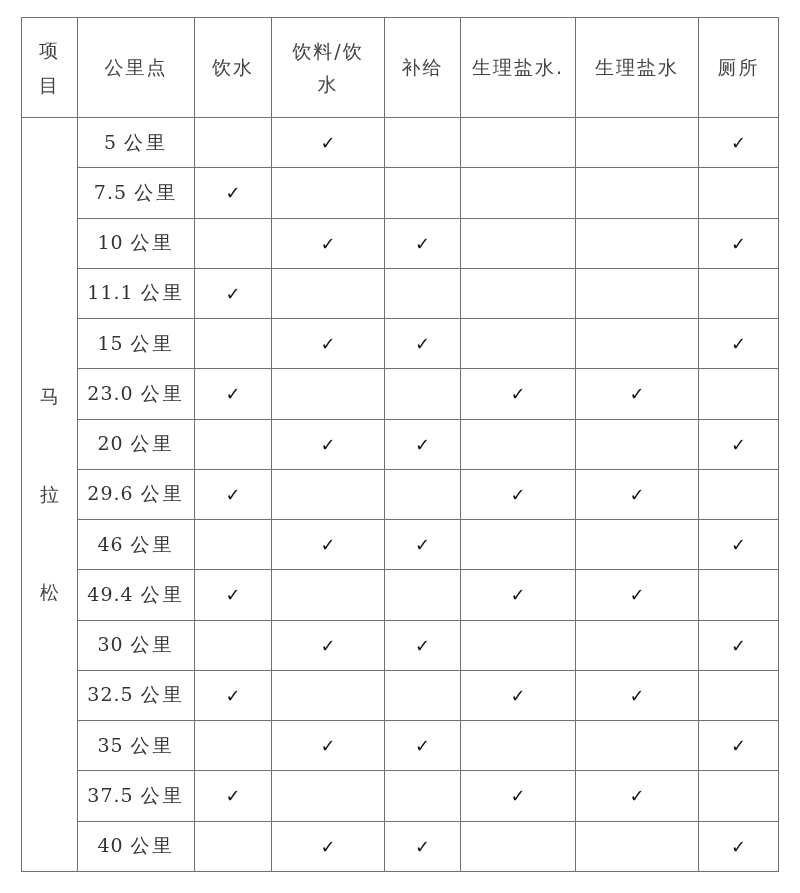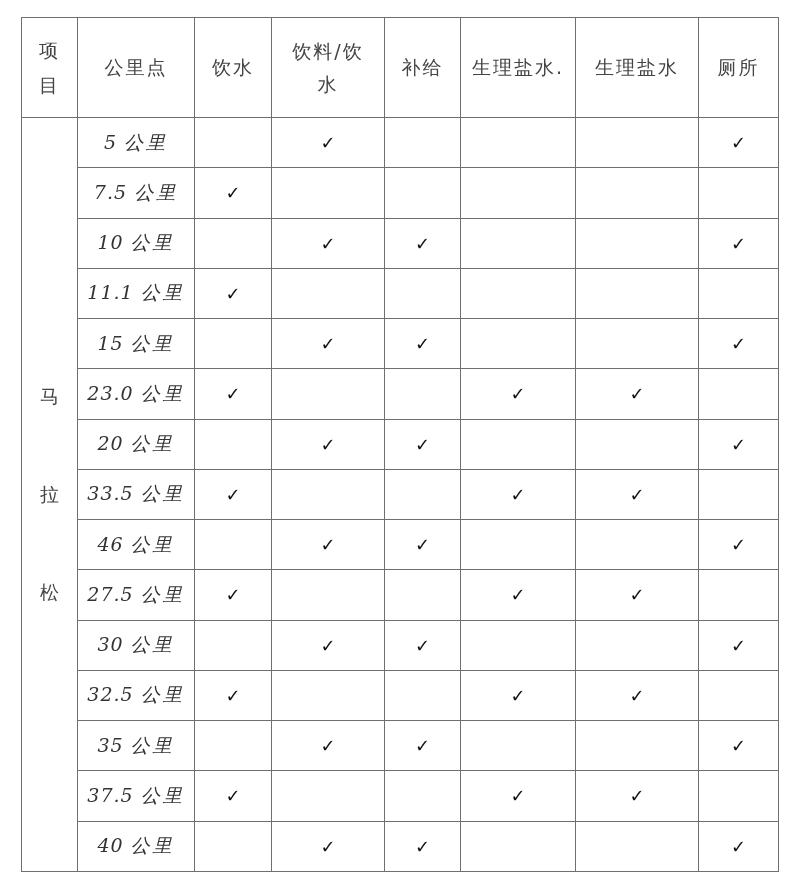--- a/index.html
+++ b/index.html
@@ -13,21 +13,21 @@
   table.supply td, table.supply th {
     border:1px solid #6f6f6f;
     text-align:center; vertical-align:middle;
     padding:0; font-weight:normal;
   }
   th { font-family: "DejaVu Sans", "Liberation Sans", sans-serif; font-size:19px; color:#444; letter-spacing:2px; line-height:1.25; }
   th.h-item { line-height:1.8; }
   th.h-drink { line-height:1.7; }
   tr.hdr { height:100px; }
   tr.row { height:50.25px; }
-  td.km { font-size:19px; color:#333; letter-spacing:1px; white-space:nowrap;font-style:italic; }
+  td.km { font-size:19px; color:#333; letter-spacing:1px; white-space:nowrap; }
   td.km .unit { font-family:"DejaVu Sans", "Liberation Sans", sans-serif; letter-spacing:3px; }
   td.group { font-family:"DejaVu Sans","Liberation Sans",sans-serif; font-size:19px; color:#444; line-height:1; }
   td.group span { display:block; }
   td.group span + span { margin-top:79px; }
   td.mark { font-family:"DejaVu Sans","Liberation Sans",sans-serif; font-size:18px; font-weight:bold; color:#111; }
 </style>
 </head>
 <body>
 
 <table class="supply">
@@ -130,41 +130,41 @@
     <td class="km"><span>20</span> <span class="unit">公里</span></td>
     <td class="mark"></td>
     <td class="mark">✓</td>
     <td class="mark">✓</td>
     <td class="mark"></td>
     <td class="mark"></td>
     <td class="mark">✓</td>
   </tr>
 
   <tr class="row">
-    <td class="km"><span>33.5</span> <span class="unit">公里</span></td>
+    <td class="km"><span>29.6</span> <span class="unit">公里</span></td>
     <td class="mark">✓</td>
     <td class="mark"></td>
     <td class="mark"></td>
     <td class="mark">✓</td>
     <td class="mark">✓</td>
     <td class="mark"></td>
   </tr>
 
   <tr class="row">
     <td class="km"><span>46</span> <span class="unit">公里</span></td>
     <td class="mark"></td>
     <td class="mark">✓</td>
     <td class="mark">✓</td>
     <td class="mark"></td>
     <td class="mark"></td>
     <td class="mark">✓</td>
   </tr>
 
   <tr class="row">
-    <td class="km"><span>27.5</span> <span class="unit">公里</span></td>
+    <td class="km"><span>49.4</span> <span class="unit">公里</span></td>
     <td class="mark">✓</td>
     <td class="mark"></td>
     <td class="mark"></td>
     <td class="mark">✓</td>
     <td class="mark">✓</td>
     <td class="mark"></td>
   </tr>
 
   <tr class="row">
     <td class="km"><span>30</span> <span class="unit">公里</span></td>

